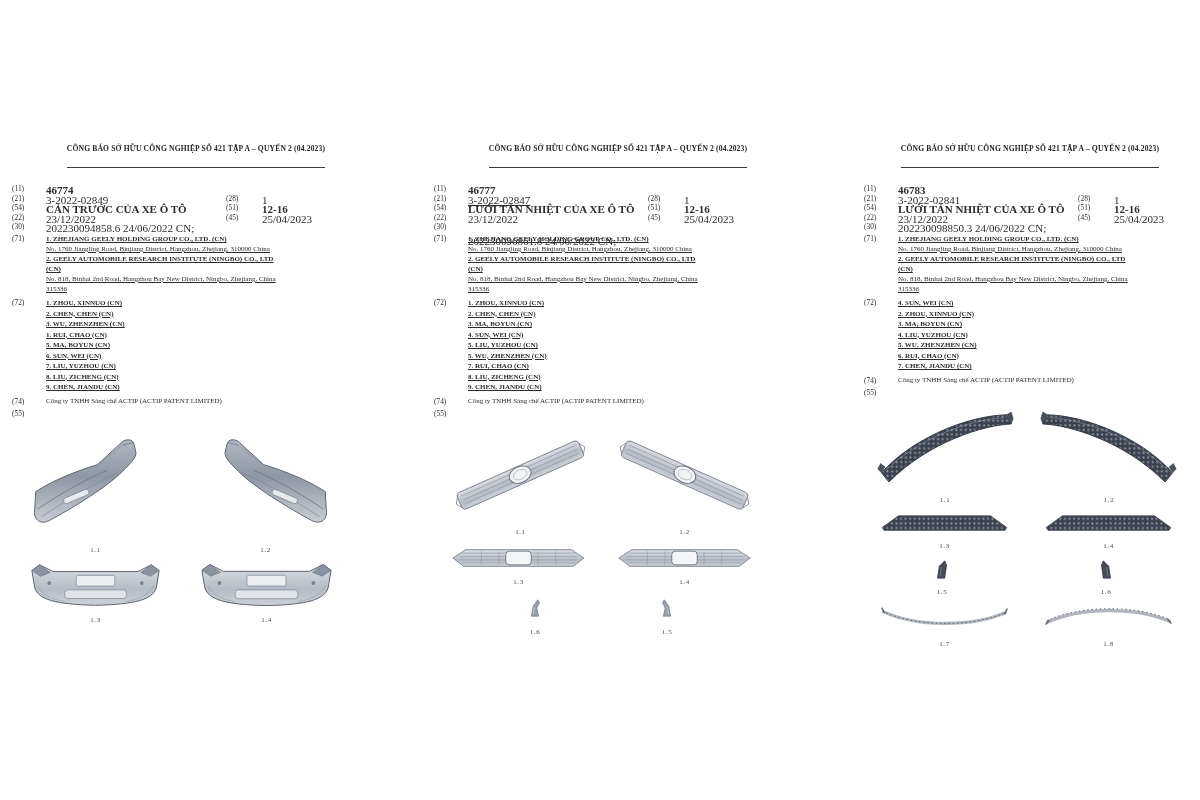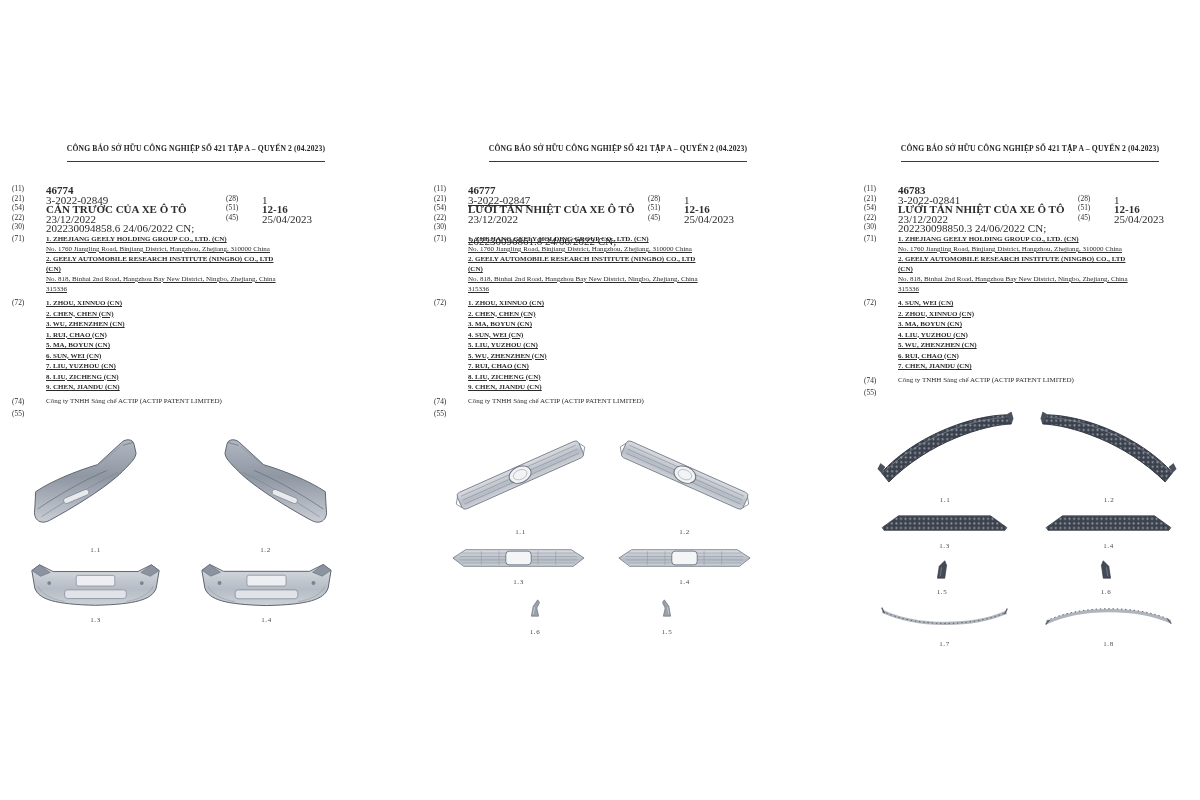--- a/index.html
+++ b/index.html
@@ -1,19 +1,19 @@
 <!DOCTYPE html>
 <html><head>
 <meta charset="utf-8">
 <style>
   html,body{margin:0;padding:0;background:#ffffff;width:1200px;height:800px;overflow:hidden;}
   body{font-family:"Liberation Serif","DejaVu Serif",serif;color:#2b2b2b;position:relative;}
   .page{position:absolute;top:140px;}
   .hdr{font-weight:bold;font-size:7.6px;letter-spacing:.15px;border-bottom:1px solid #3a3a3a;
-       padding-bottom:8px;width:max-content;margin:0 auto;white-space:nowrap;color:#242424;}
+       padding-bottom:14px;width:max-content;margin:0 auto;white-space:nowrap;color:#242424;}
   .abs{position:absolute;white-space:nowrap;}
   .code{font-size:7.4px;color:#2e2e2e;}
   .val{font-size:11px;}
   .b{font-weight:bold;}
   .blk{position:absolute;text-decoration:underline;}
   .blk div{font-size:7px;line-height:10px;white-space:nowrap;}
   .inv div{font-size:7px;line-height:10.5px;font-weight:bold;white-space:nowrap;}
   .figlabel{position:absolute;font-size:7px;color:#4c4c4c;text-align:center;letter-spacing:.6px;}
   .fig{position:absolute;}
   .fig svg{width:100%;height:100%;display:block;}

